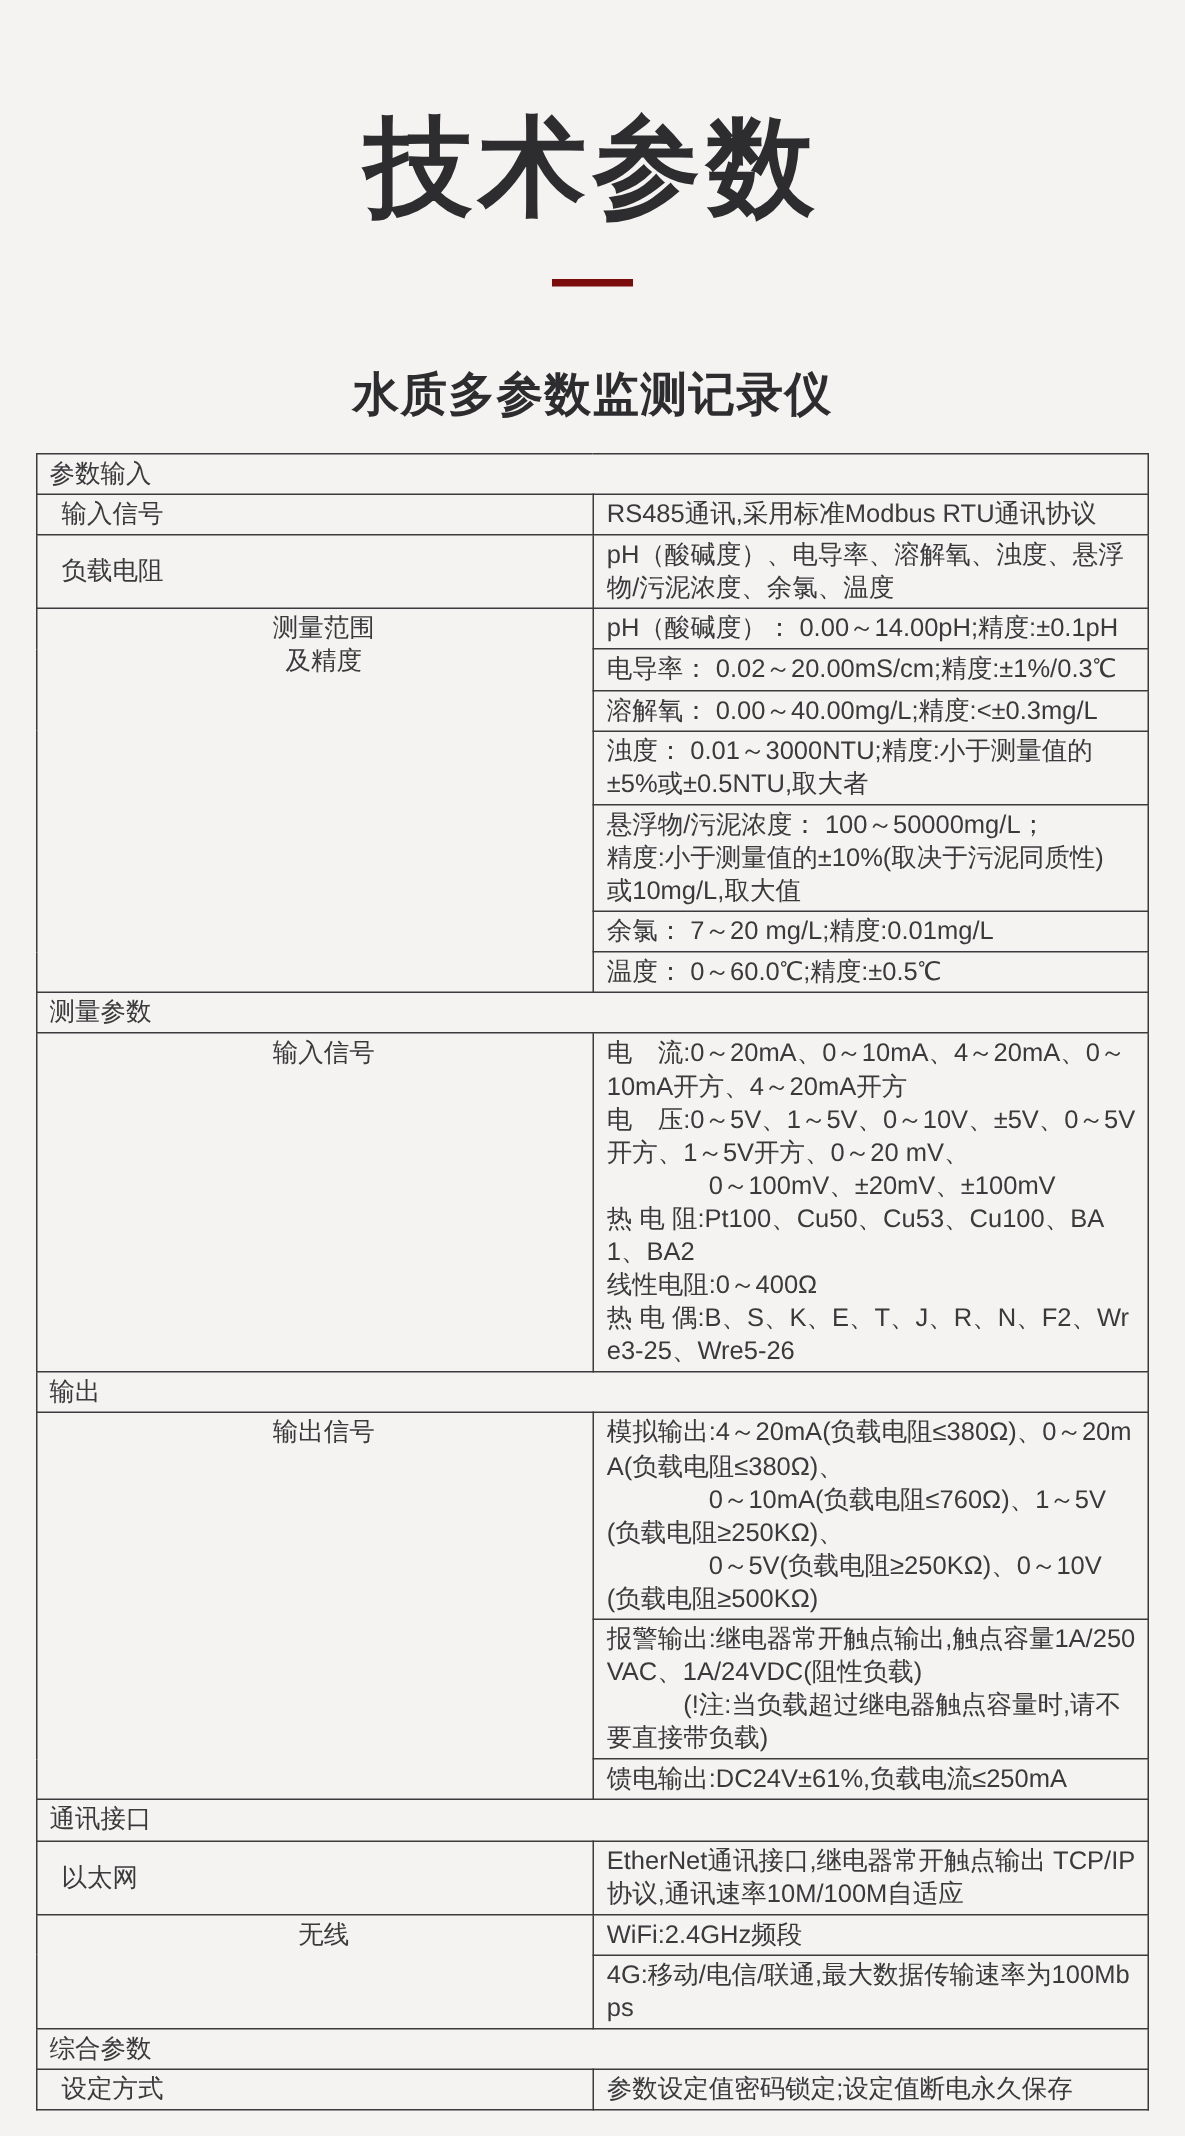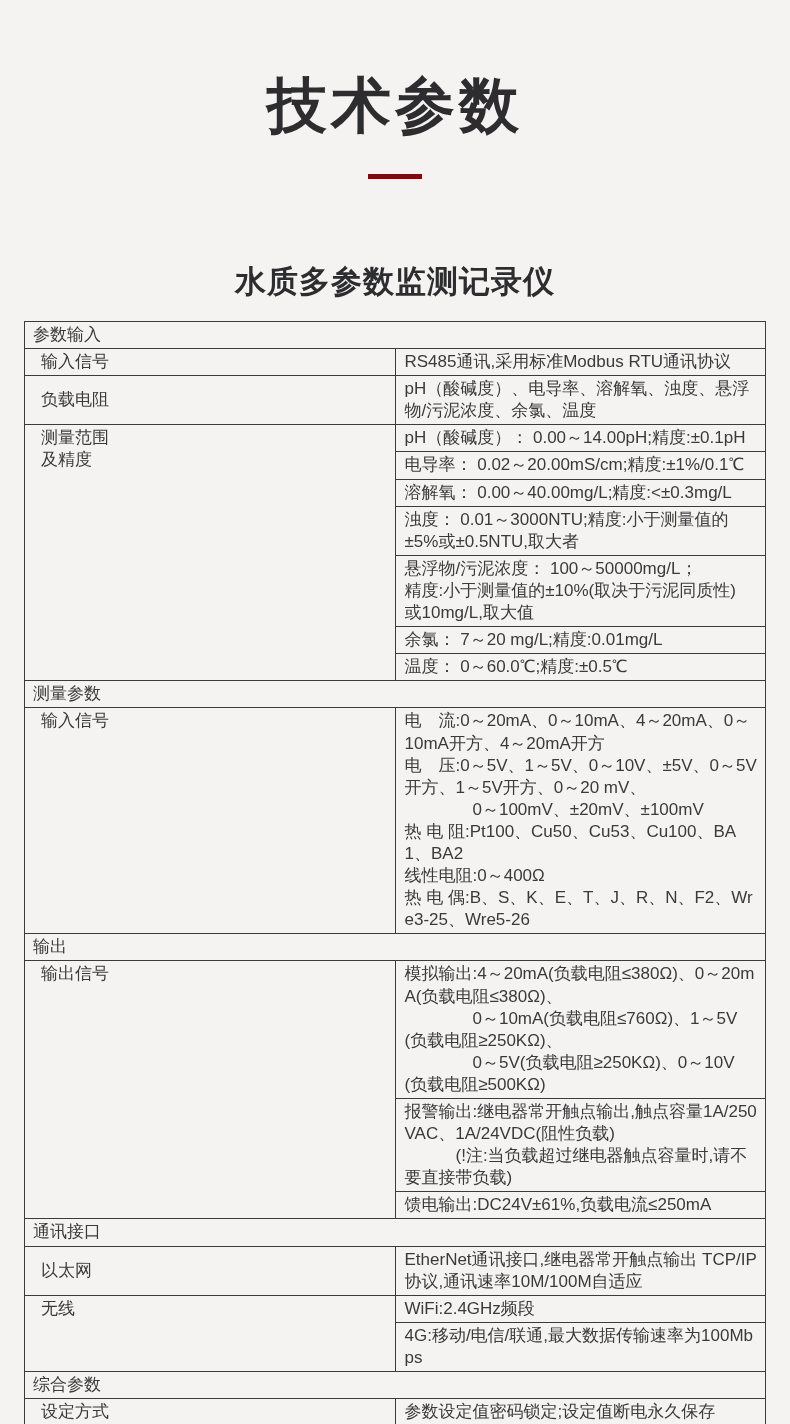--- a/index.html
+++ b/index.html
@@ -5,38 +5,38 @@
   html,body{margin:0;padding:0;}
   body{
     width:790px;height:1424px;
     background:#f4f3f1;
     font-family:"Liberation Sans",sans-serif;
     color:#39393b;
     overflow:hidden;
   }
   .title{
     text-align:center;
-    font-size:60px;
+    font-size:72px;
     font-weight:800;
     letter-spacing:4px;
     color:#2d2d2f;
     line-height:1;
     margin-top:76px;
   }
   .divider{
     width:54px;height:5px;
     margin:38px auto 0;
   }
   .subtitle{
     text-align:center;
     font-size:31px;
     font-weight:600;
     letter-spacing:1px;
     color:#2d2d2f;
-    margin-top:87px;
+    margin-top:56px;
     line-height:1;
   }
   table.spec{
     width:742px;
     margin:24px auto 0;
     border-collapse:collapse;
     table-layout:fixed;
   }
   .spec td{
     border:1.6px solid #3b3b3d;
@@ -46,21 +46,21 @@
     vertical-align:middle;
     color:#3a3a3c;
     word-break:break-all;
   }
   .spec td.lbl{
     width:88px;
     padding-left:16px;
     padding-right:4px;
     white-space:pre-line;
   }
-  .spec td.vtop{vertical-align:top;}
+  .spec td.vtop{vertical-align:top;text-align:center;}
   .spec td.ml{white-space:pre-line;}
   .spec tr.section td{padding-left:8px;}
 </style>
 </head>
 <body>
 
 <div class="title">技术参数</div>
 <div class="divider" style="background:#7a0c0c;"></div>
 <div class="subtitle">水质多参数监测记录仪</div>
 
@@ -77,21 +77,21 @@
   <tr>
     <td class="lbl">负载电阻</td>
     <td>pH（酸碱度）、电导率、溶解氧、浊度、悬浮物/污泥浓度、余氯、温度</td>
   </tr>
   <tr>
     <td class="lbl vtop" rowspan="7">测量范围
 及精度</td>
     <td>pH（酸碱度）： 0.00～14.00pH;精度:±0.1pH</td>
   </tr>
   <tr>
-    <td>电导率： 0.02～20.00mS/cm;精度:±1%/0.1℃</td>
+    <td>电导率： 0.02～20.00mS/cm;精度:±1%/0.3℃</td>
   </tr>
   <tr>
     <td>溶解氧： 0.00～40.00mg/L;精度:&lt;±0.3mg/L</td>
   </tr>
   <tr>
     <td>浊度： 0.01～3000NTU;精度:小于测量值的±5%或±0.5NTU,取大者</td>
   </tr>
   <tr>
     <td class="ml">悬浮物/污泥浓度： 100～50000mg/L；
 精度:小于测量值的±10%(取决于污泥同质性) 或10mg/L,取大值</td>

